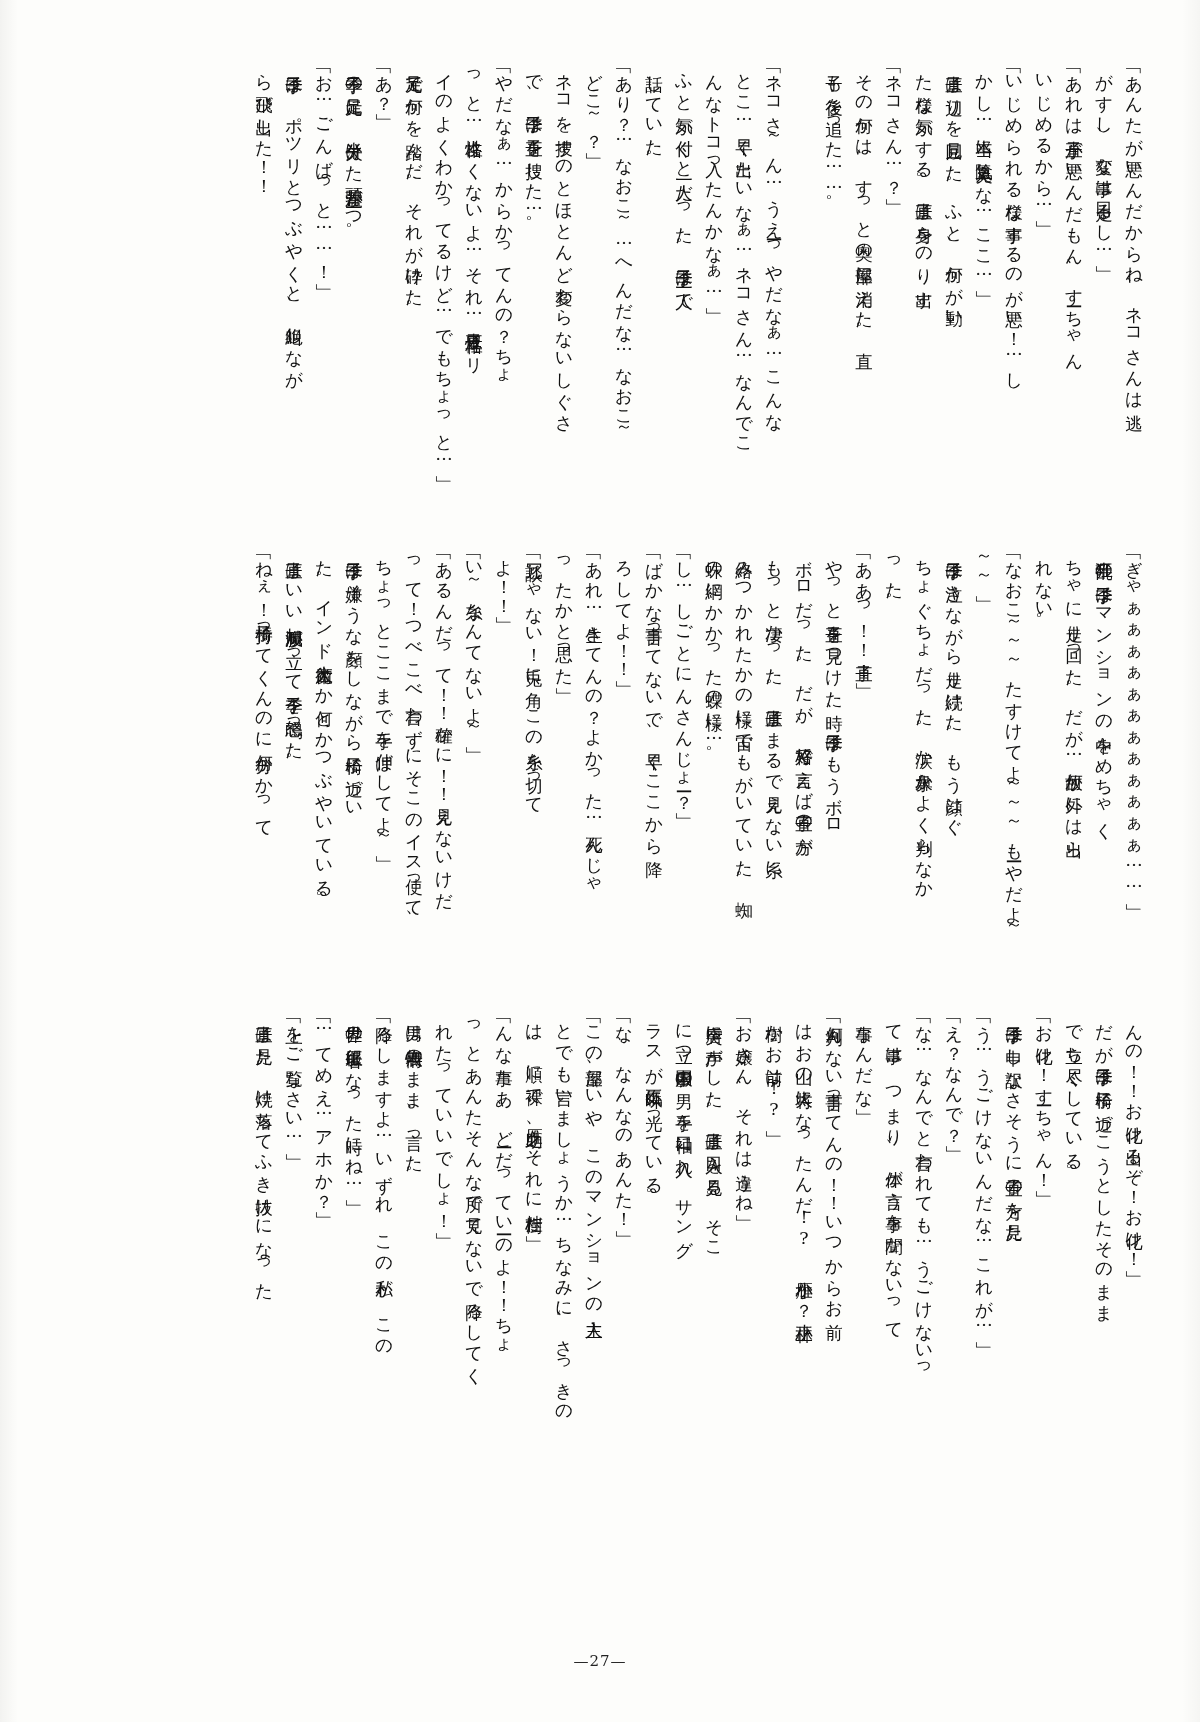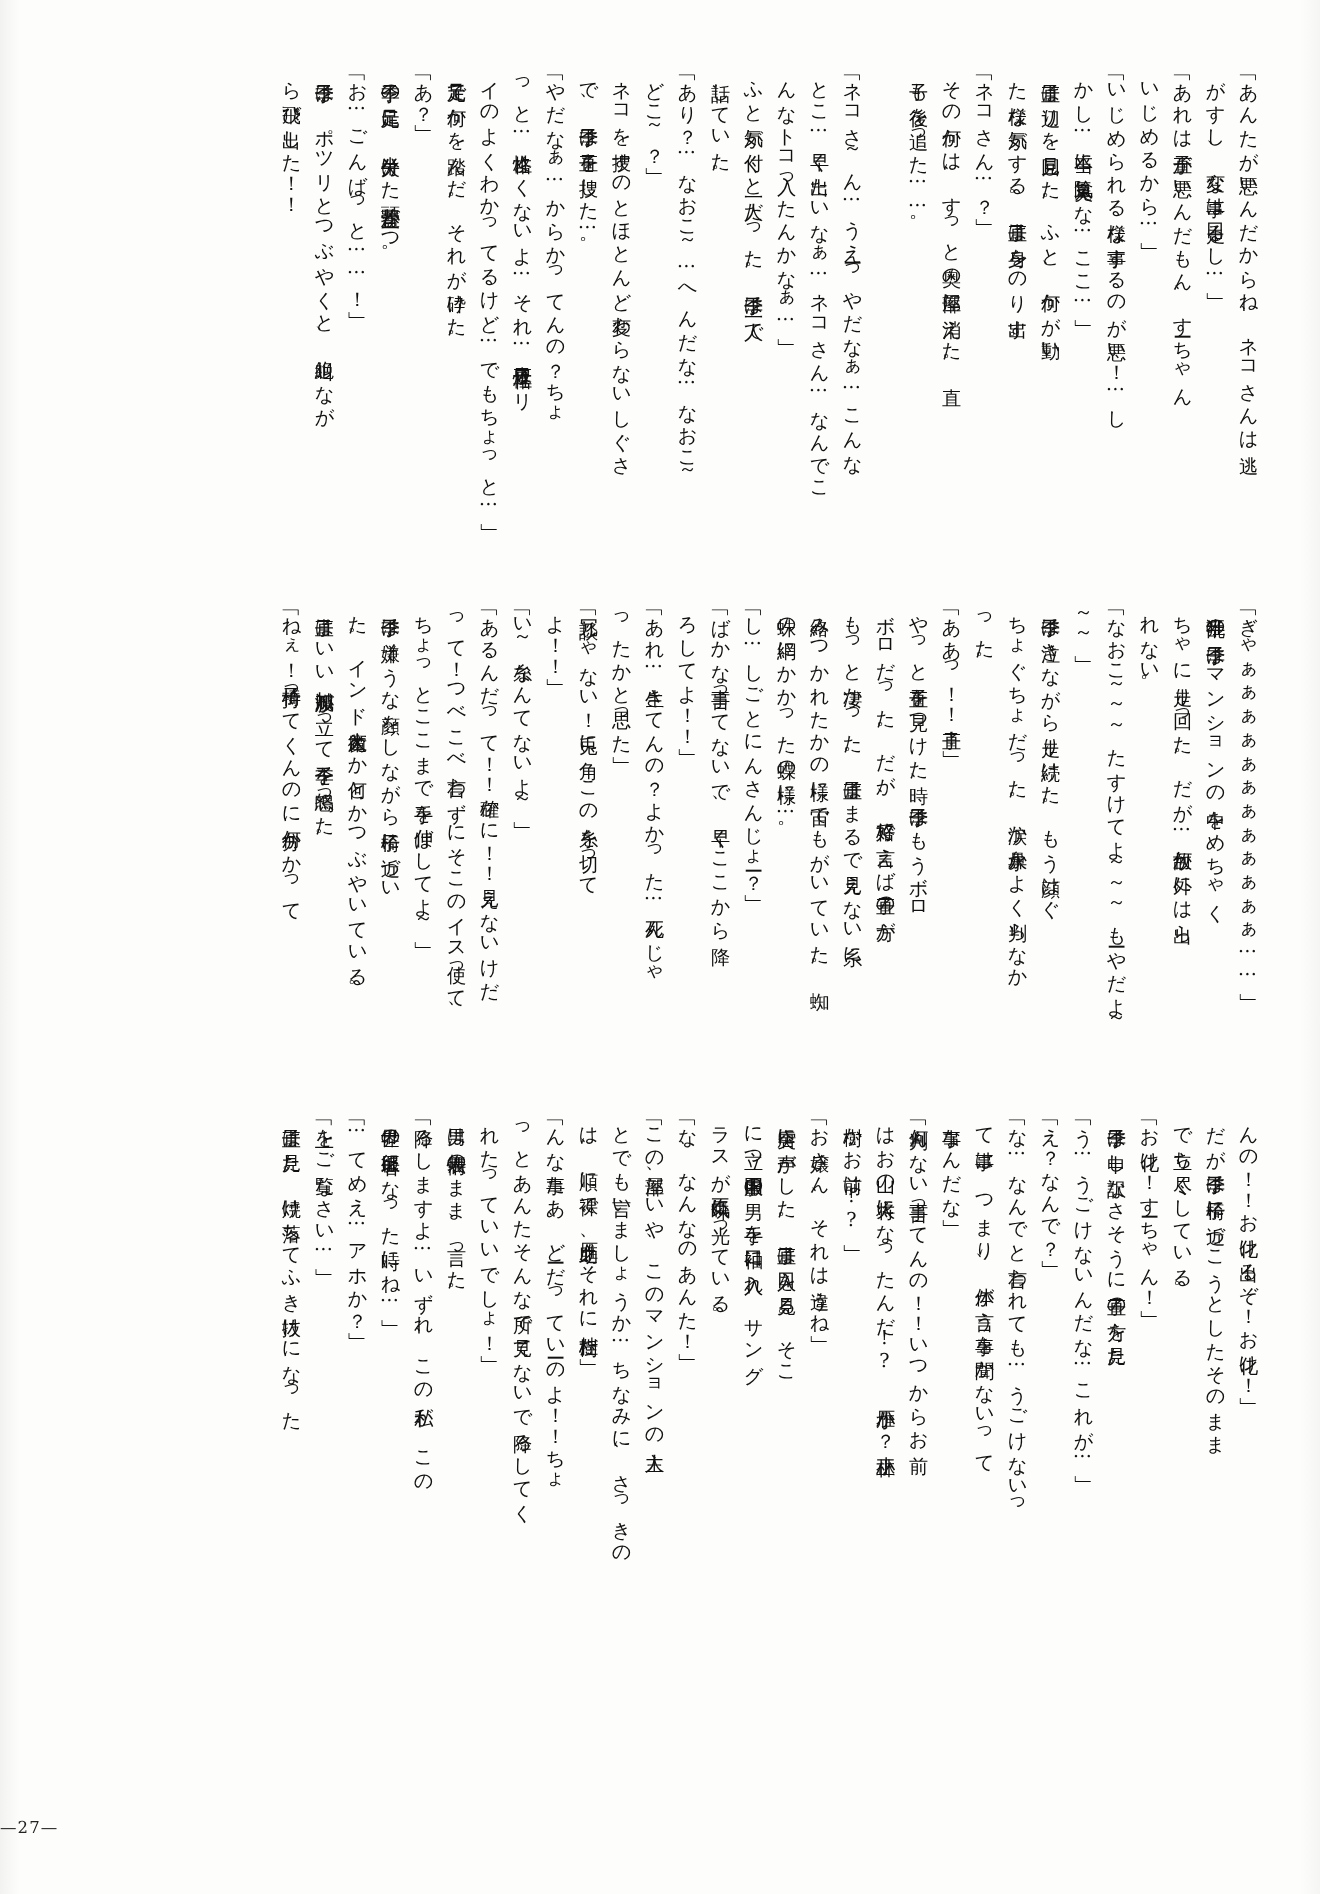--- a/index.html
+++ b/index.html
@@ -64,21 +64,21 @@
     white-space: pre-wrap;
     word-break: break-all;
     color: #111111;
   }
 
   .page-number {
     position: absolute;
     bottom: 52px;
     left: 0;
     right: 0;
-    text-align: left;
+    text-align: center;
     font-size: 15px;
     font-family: "DejaVu Serif", "Liberation Serif", serif;
     color: #222;
     letter-spacing: 1px;
   }
 
   .edge-shade {
     position: absolute;
     top: 0;
     bottom: 0;

